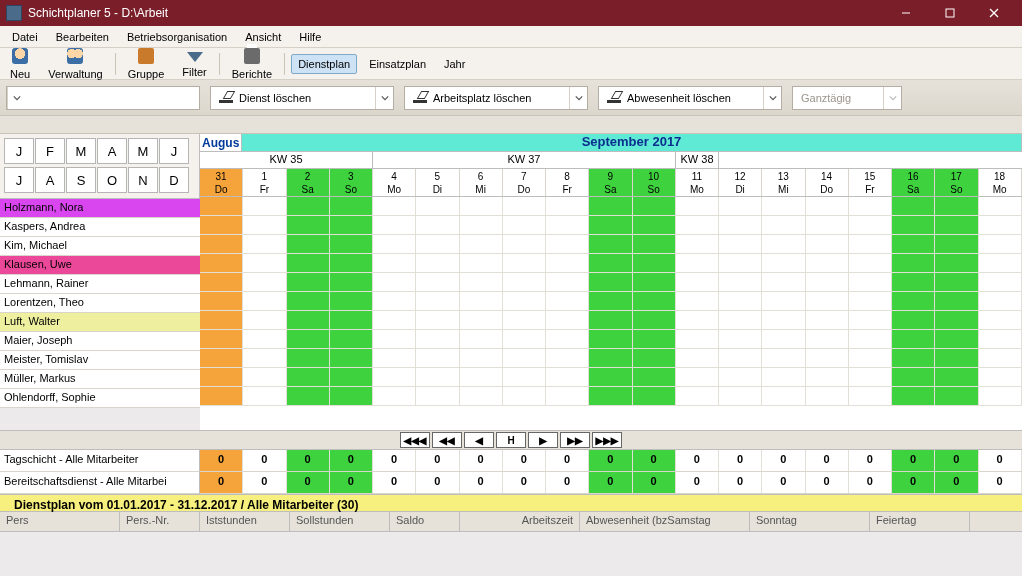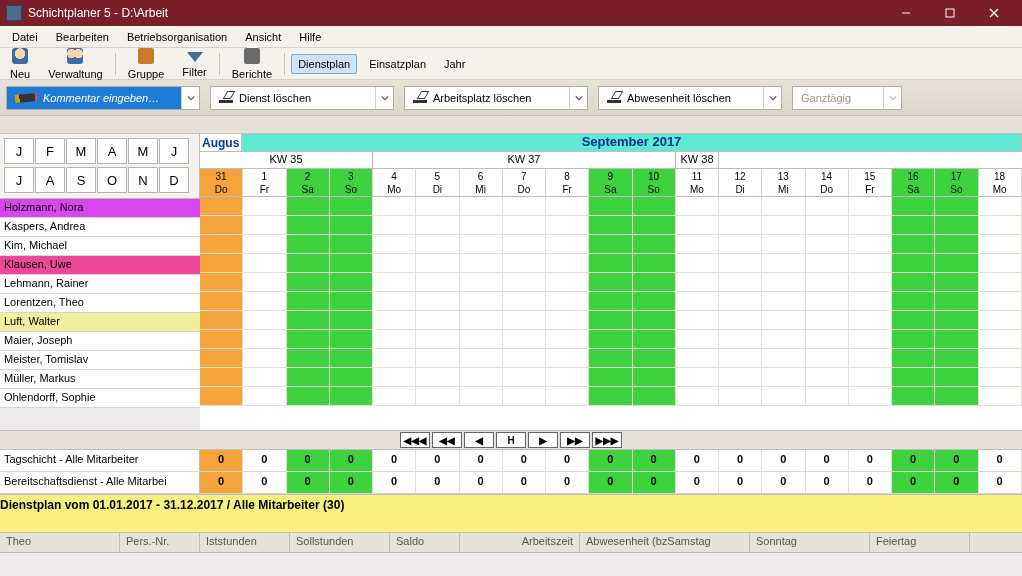--- a/index.html
+++ b/index.html
@@ -66,21 +66,21 @@
 .navband { height:20px; background:#e6e2da; display:flex; align-items:center; justify-content:center; gap:2px; border-top:1px solid #bdbdbd; border-bottom:1px solid #bdbdbd; }
 .navbtn { width:30px; height:16px; border:1px solid #666; background:#fff; display:flex; align-items:center; justify-content:center; font-size:10px; font-family: Arial; font-weight:bold; }
 .sumsec { display:flex; height:44px; }
 .sumleft { width:200px; }
 .sumrow { height:22px; border-bottom:1px solid #d9d5cc; border-right:1px solid #bdbdbd; padding:3px 4px; background:#fff; white-space:nowrap; overflow:hidden; }
 .sumright { flex:1; }
 .sumdata { display:flex; height:22px; border-bottom:1px solid #d9d5cc; background:#fff; }
 .scell { border-right:1px solid #e2dfd7; text-align:center; font-size:11px; padding-top:3px; font-weight:bold; }
 .scell.or { background:#f5a43c; }
 .scell.gr { background:#3ed23e; }
-.dprow { height:39px; background:#f7ef7e; border-top:1px solid #bdbdbd; border-bottom:1px solid #bdbdbd; padding:3px 0; font-weight:bold; font-size:12px; }
+.dprow { height:18px; background:#f7ef7e; border-top:1px solid #bdbdbd; border-bottom:1px solid #bdbdbd; padding:3px 14px; font-weight:bold; font-size:12px; }
 .colhdrrow { height:20px; background:#e6e2da; display:flex; border-bottom:1px solid #bdbdbd; }
 .colhdr { border-right:1px solid #bdbdbd; padding:2px 6px; font-size:11px; color:#555; white-space:nowrap; overflow:hidden; }
 </style>
 </head>
 <body>
 
 <div class="titlebar">
   <span class="icon"></span>
   <span class="title">Schichtplaner 5 - D:\Arbeit</span>
   <div class="winbtns">
@@ -141,24 +141,20 @@
   <div class="tbtn">
       <span>Einsatzplan</span>
     </div>
   <div class="tbtn">
       <span>Jahr</span>
     </div>
 </div>
 
 <div class="actionbar">
   <div class="combo komm">
-    <div class="main">
-        <span class="pen"></span>
-        <span>Kommentar eingeben…</span>
-      </div>
     <div class="dd">
         <svg viewBox="0 0 10 10">
           <path d="M1 3 L5 7 L9 3" fill="none" stroke="#555" stroke-width="1.5"></path>
         </svg>
       </div>
   </div>
   <div class="combo act">
     <div class="main">
         <span class="eraser"></span>
         <span>Dienst löschen</span>
@@ -566,21 +562,21 @@
         <div class="scell gr" style="width: 43.2632px;">0</div>
         <div class="scell gr" style="width: 43.2632px;">0</div>
         <div class="scell " style="width: 43.2632px;">0</div>
       </div>
     </div>
 </div>
 
 <div class="dprow">Dienstplan vom 01.01.2017 - 31.12.2017 / Alle Mitarbeiter (30)</div>
 
 <div class="colhdrrow" id="colhdrrow">
-    <div class="colhdr" style="width: 120px;">Theo</div>
+    <div class="colhdr" style="width: 120px;">Pers</div>
     <div class="colhdr" style="width: 80px;">Pers.-Nr.</div>
     <div class="colhdr" style="width: 90px;">Iststunden</div>
     <div class="colhdr" style="width: 100px;">Sollstunden</div>
     <div class="colhdr" style="width: 70px;">Saldo</div>
     <div class="colhdr" style="width: 120px; text-align: right;">Arbeitszeit</div>
     <div class="colhdr" style="width: 170px;">Abwesenheit (bzSamstag</div>
     <div class="colhdr" style="width: 120px;">Sonntag</div>
     <div class="colhdr" style="width: 100px;">Feiertag</div>
   </div>
 

